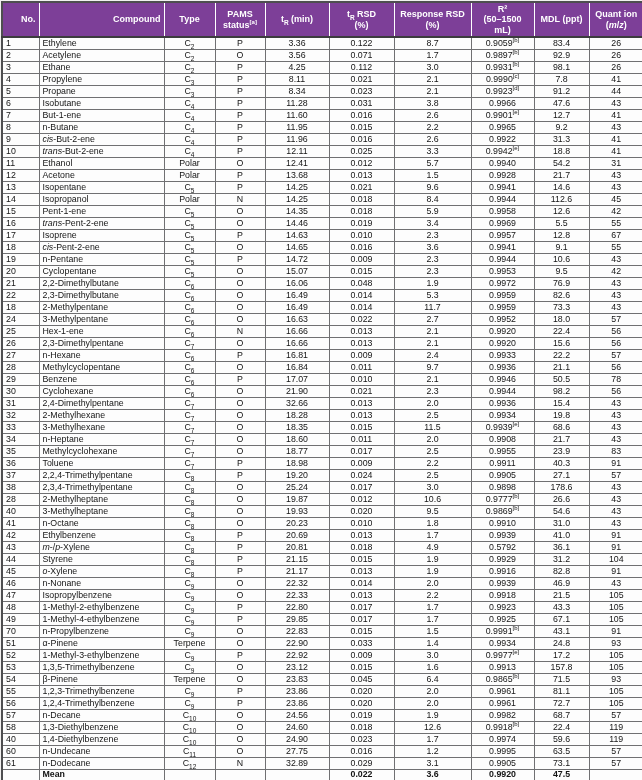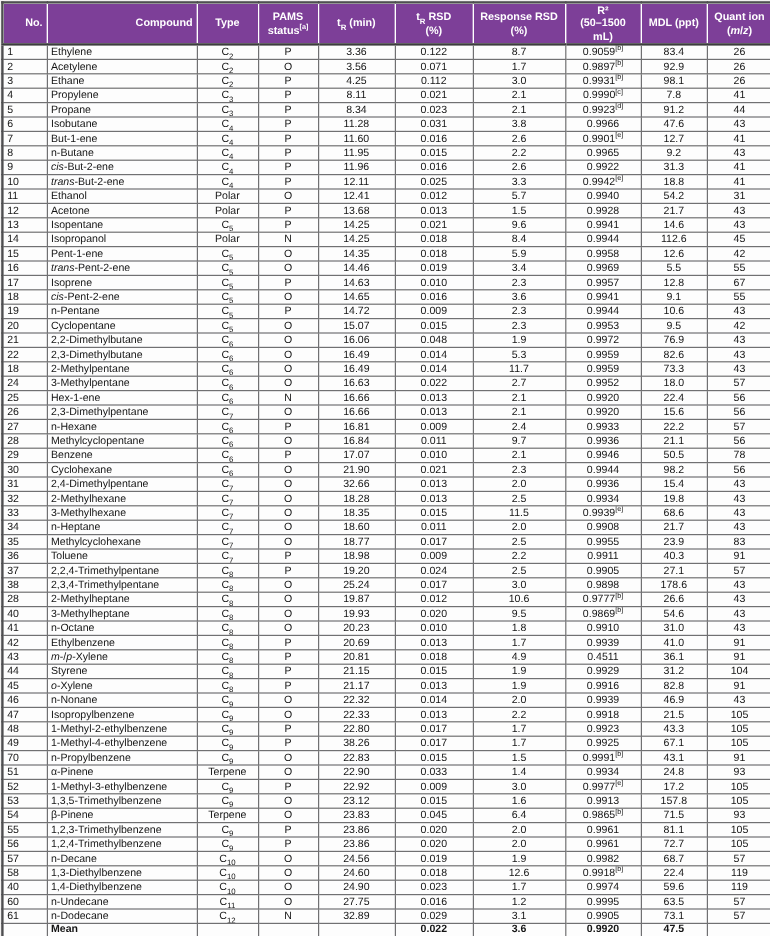--- a/index.html
+++ b/index.html
@@ -592,21 +592,21 @@
           <td class="align-center">91</td>
         </tr>
         <tr>
           <td class="align-left">43</td>
           <td class="align-left"><i>m</i>-/<i>p</i>-Xylene</td>
           <td class="align-center">C<sub>8</sub></td>
           <td class="align-center">P</td>
           <td class="align-center">20.81</td>
           <td class="align-center">0.018</td>
           <td class="align-center">4.9</td>
-          <td class="align-center">0.4511</td>
+          <td class="align-center">0.5792</td>
           <td class="align-center">36.1</td>
           <td class="align-center">91</td>
         </tr>
         <tr>
           <td class="align-left">44</td>
           <td class="align-left">Styrene</td>
           <td class="align-center">C<sub>8</sub></td>
           <td class="align-center">P</td>
           <td class="align-center">21.15</td>
           <td class="align-center">0.015</td>
@@ -661,21 +661,21 @@
           <td class="align-center">1.7</td>
           <td class="align-center">0.9923</td>
           <td class="align-center">43.3</td>
           <td class="align-center">105</td>
         </tr>
         <tr>
           <td class="align-left">49</td>
           <td class="align-left">1-Methyl-4-ethylbenzene</td>
           <td class="align-center">C<sub>9</sub></td>
           <td class="align-center">P</td>
-          <td class="align-center">38.26</td>
+          <td class="align-center">29.85</td>
           <td class="align-center">0.017</td>
           <td class="align-center">1.7</td>
           <td class="align-center">0.9925</td>
           <td class="align-center">67.1</td>
           <td class="align-center">105</td>
         </tr>
         <tr>
           <td class="align-left">70</td>
           <td class="align-left">n-Propylbenzene</td>
           <td class="align-center">C<sub>9</sub></td>

